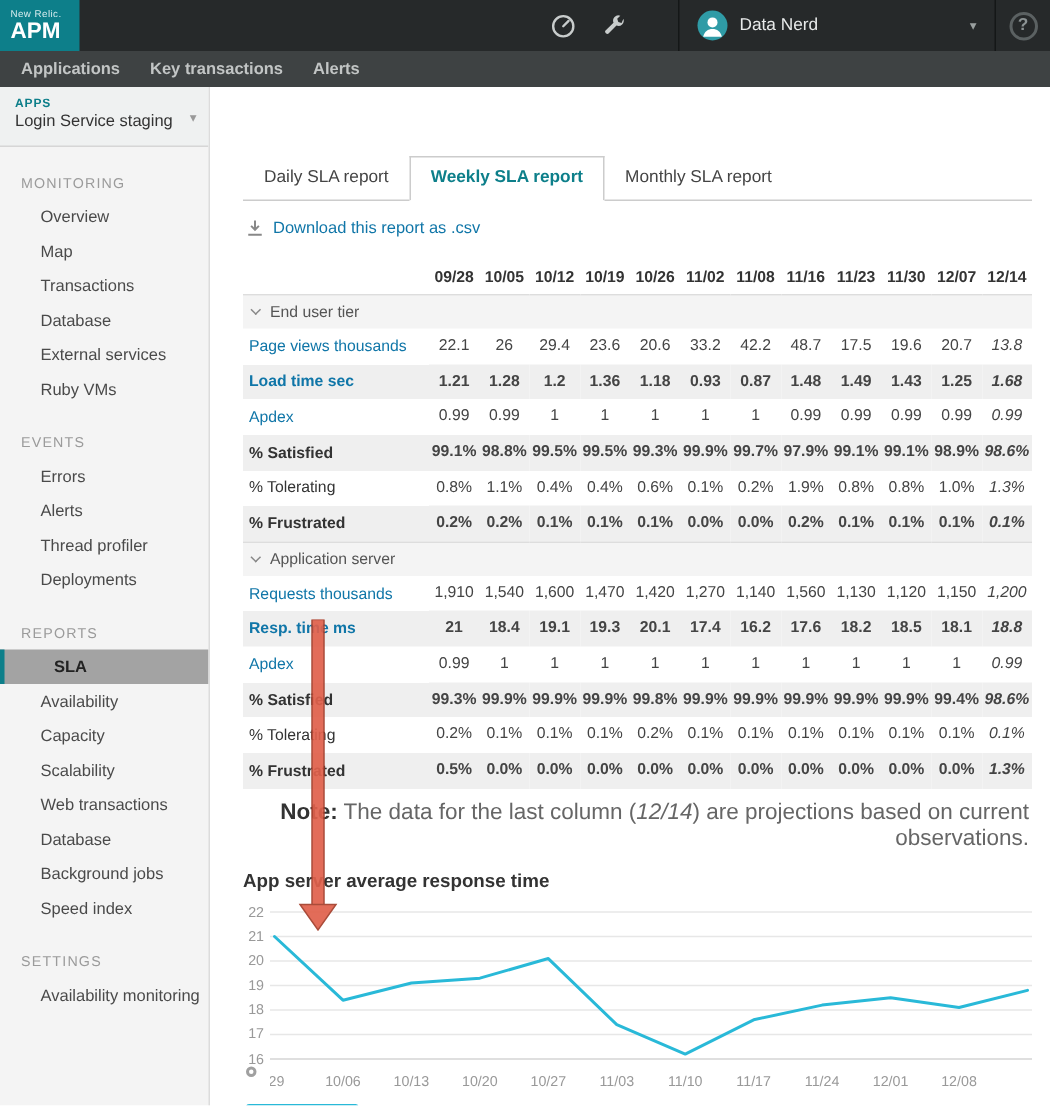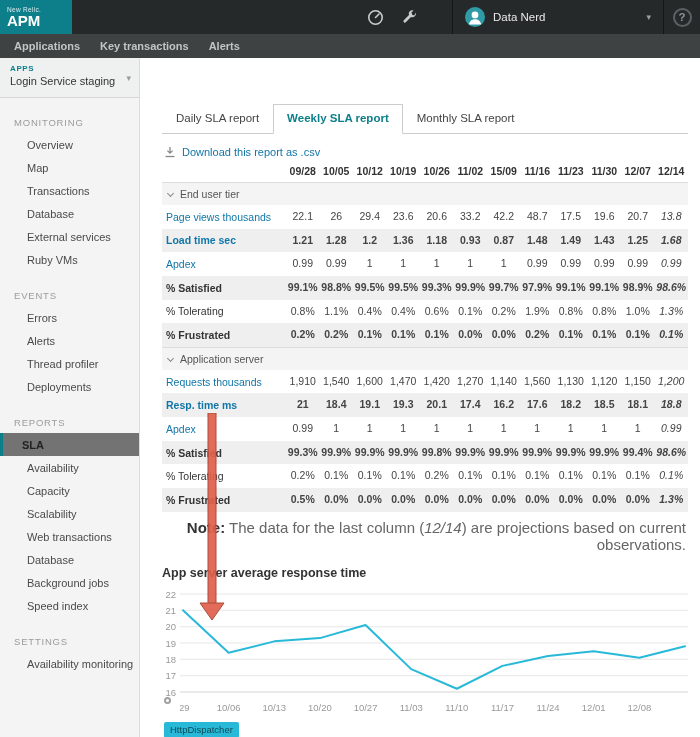--- a/index.html
+++ b/index.html
@@ -2,21 +2,21 @@
 <html><head>
 <meta charset="utf-8">
 <style>
   * { box-sizing: border-box; margin: 0; padding: 0; }
   html, body { width: 700px; height: 737px; overflow: hidden; }
   body { font-family: "Liberation Sans", sans-serif; background: #fff; }
   .page { position: relative; width: 700px; height: 737px; background: #fff; }
 
   
   .topbar { height: 34px; background: #26292a; display: flex; align-items: stretch; }
-  .logo { width: 72px; background: #0d7f8a; display: flex; flex-direction: column; justify-content: center; padding-left: 7px; cursor: pointer; }
+  .logo { width: 53px; background: #0d7f8a; display: flex; flex-direction: column; justify-content: center; padding-left: 7px; cursor: pointer; }
   .logo-small { font-size: 6.5px; color: #d8ecee; letter-spacing: .3px; }
   .logo-big { font-size: 15px; font-weight: bold; color: #fff; line-height: 1.05; }
   .topbar-spacer { flex: 1; }
   .icon-btn { width: 34px; display: flex; align-items: center; justify-content: center; cursor: pointer; }
   .icon-btn.wrench { margin-right: 26px; }
   .user-box { display: flex; align-items: center; gap: 8px; padding: 0 12px; width: 212px;
               border-left: 1px solid #141717; border-right: 1px solid #141717; cursor: pointer; }
   .avatar { width: 20px; height: 20px; border-radius: 50%; background: #2f9ba6; overflow: hidden; flex: 0 0 auto; }
   .user-name { color: #e8eaea; font-size: 11.5px; flex: 1; }
   .caret { color: #9aa0a0; font-size: 9px; }
@@ -31,29 +31,29 @@
   
   .layout { display: flex; height: 679px; }
   .sidebar { width: 140px; background: #f4f4f4; border-right: 1px solid #dcdcdc; display: flex; flex-direction: column; overflow: hidden; }
   .selector { background: #eff1f1; border-bottom: 1px solid #d6d6d6; padding: 6px 8px 7px 10px; position: relative; cursor: pointer; height: 40px; }
   .selector-label { font-size: 8px; font-weight: bold; color: #0d7f8a; letter-spacing: .6px; }
   .selector-value { font-size: 11px; color: #333; margin-top: 2px; white-space: nowrap; overflow: hidden; }
   .selector-caret { position: absolute; right: 8px; top: 15px; color: #999; font-size: 9px; }
   .sb-nav { flex: 1; overflow: hidden; }
   .sb-title { font-size: 9.5px; color: #9b9b9b; letter-spacing: .8px; margin: 19px 0 5px 14px; }
   .sb-item { font-size: 11px; color: #4a4a4a; padding: 5.5px 4px 5.5px 27px; cursor: pointer; white-space: nowrap; }
-  .sb-item.active { font-weight: bold; color: #222; background: #737373; border-left: 3px solid #0d7f8a; padding-left: 19px; }
+  .sb-item.active { font-weight: bold; color: #222; background: #a3a3a3; border-left: 3px solid #0d7f8a; padding-left: 33px; }
 
   
   .main { flex: 1; background: #fff; padding: 46px 12px 0 22px; overflow: hidden; }
   .tabs { display: flex; border-bottom: 1px solid #ccc; }
   .tab { font-size: 11.5px; color: #444; padding: 7px 13px 8px; border: 1px solid transparent; cursor: pointer; }
   .tab.active { background: #fff; border-color: #ccc; border-bottom-color: #fff; margin-bottom: -1px; color: #0d7f8a; font-weight: bold; }
 
-  .download-row { margin: 12px 0 2px 2px; display: flex; align-items: center; gap: 6px; cursor: pointer; }
+  .download-row { margin: 12px 0 16px 2px; display: flex; align-items: center; gap: 6px; cursor: pointer; }
   .download-link { font-size: 11px; color: #1076a8; }
 
   table.sla { width: 100%; border-collapse: collapse; table-layout: fixed; font-size: 10.5px; }
   table.sla th.date { font-weight: bold; color: #333; padding: 5px 1px; text-align: center; }
   table.sla td.label { text-align: left; padding: 5px 2px 5px 4px; color: #333; white-space: nowrap; overflow: hidden; }
   table.sla td.num { text-align: center; color: #444; padding: 5px 1px; line-height: 1.3; }
   table.sla td.proj { font-style: italic; }
   table.sla tr.alt { background: #efefef; font-weight: bold; }
   table.sla tr.section-row { background: #f4f4f4; border-top: 1px solid #ddd; cursor: pointer; }
   table.sla tr.section-row td { padding: 5px 4px; color: #555; }
@@ -191,21 +191,21 @@
           </colgroup>
           <thead>
             <tr>
               <th></th>
               <th class="date">09/28</th>
               <th class="date">10/05</th>
               <th class="date">10/12</th>
               <th class="date">10/19</th>
               <th class="date">10/26</th>
               <th class="date">11/02</th>
-              <th class="date">15/09</th>
+              <th class="date">11/08</th>
               <th class="date">11/16</th>
               <th class="date">11/23</th>
               <th class="date">11/30</th>
               <th class="date">12/07</th>
               <th class="date">12/14</th>
             </tr>
           </thead>
           <tbody>
             <tr class="section-row">
               <td colspan="13"><span class="chev"></span><span>End user tier</span></td>

